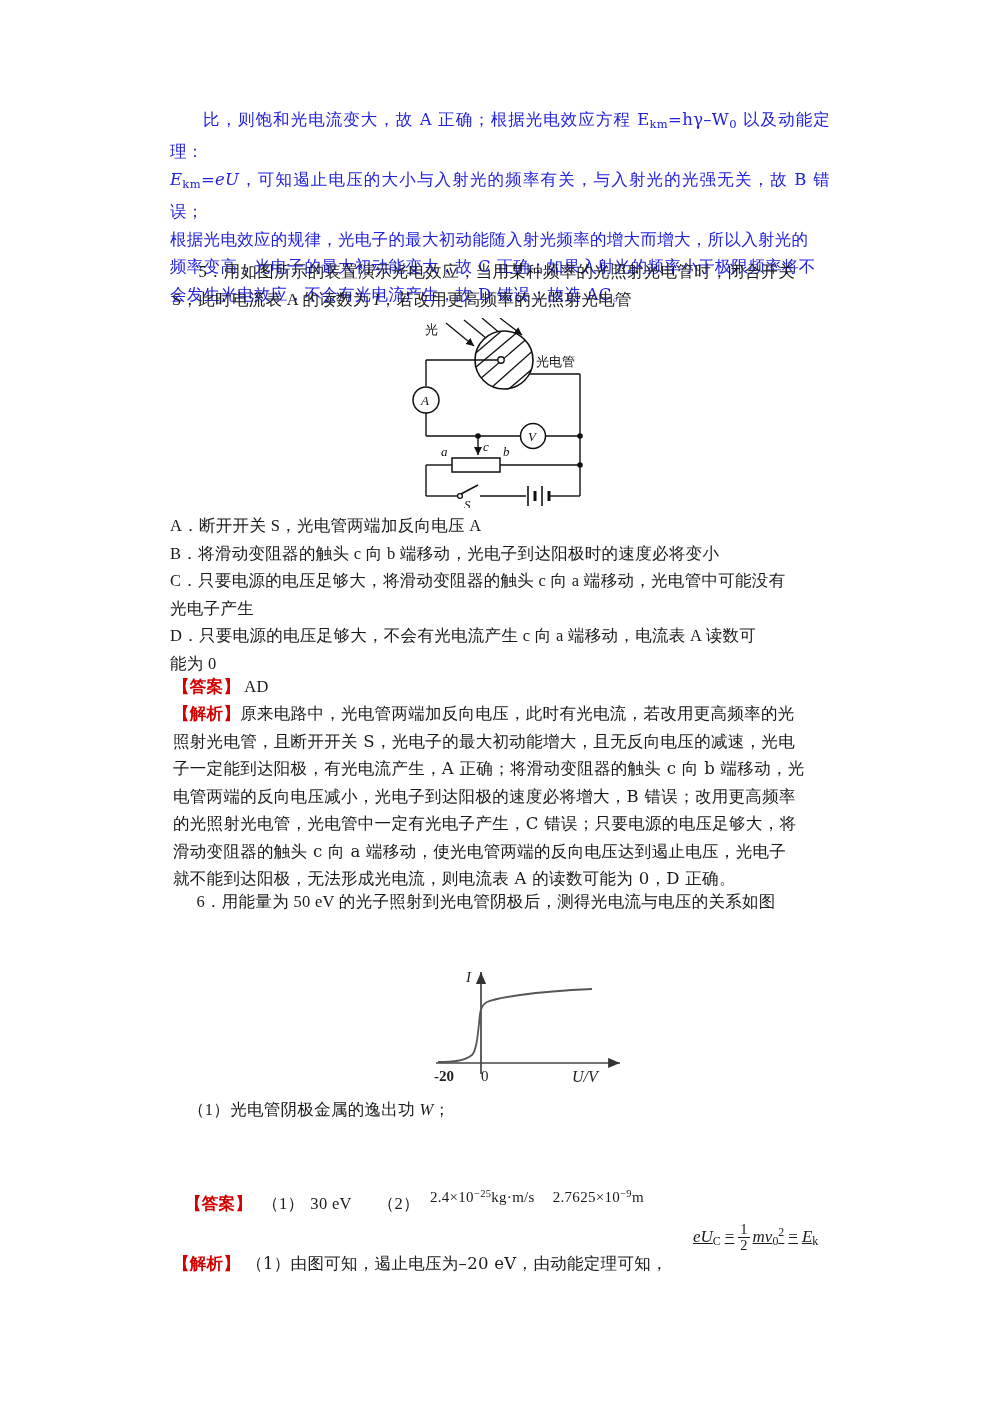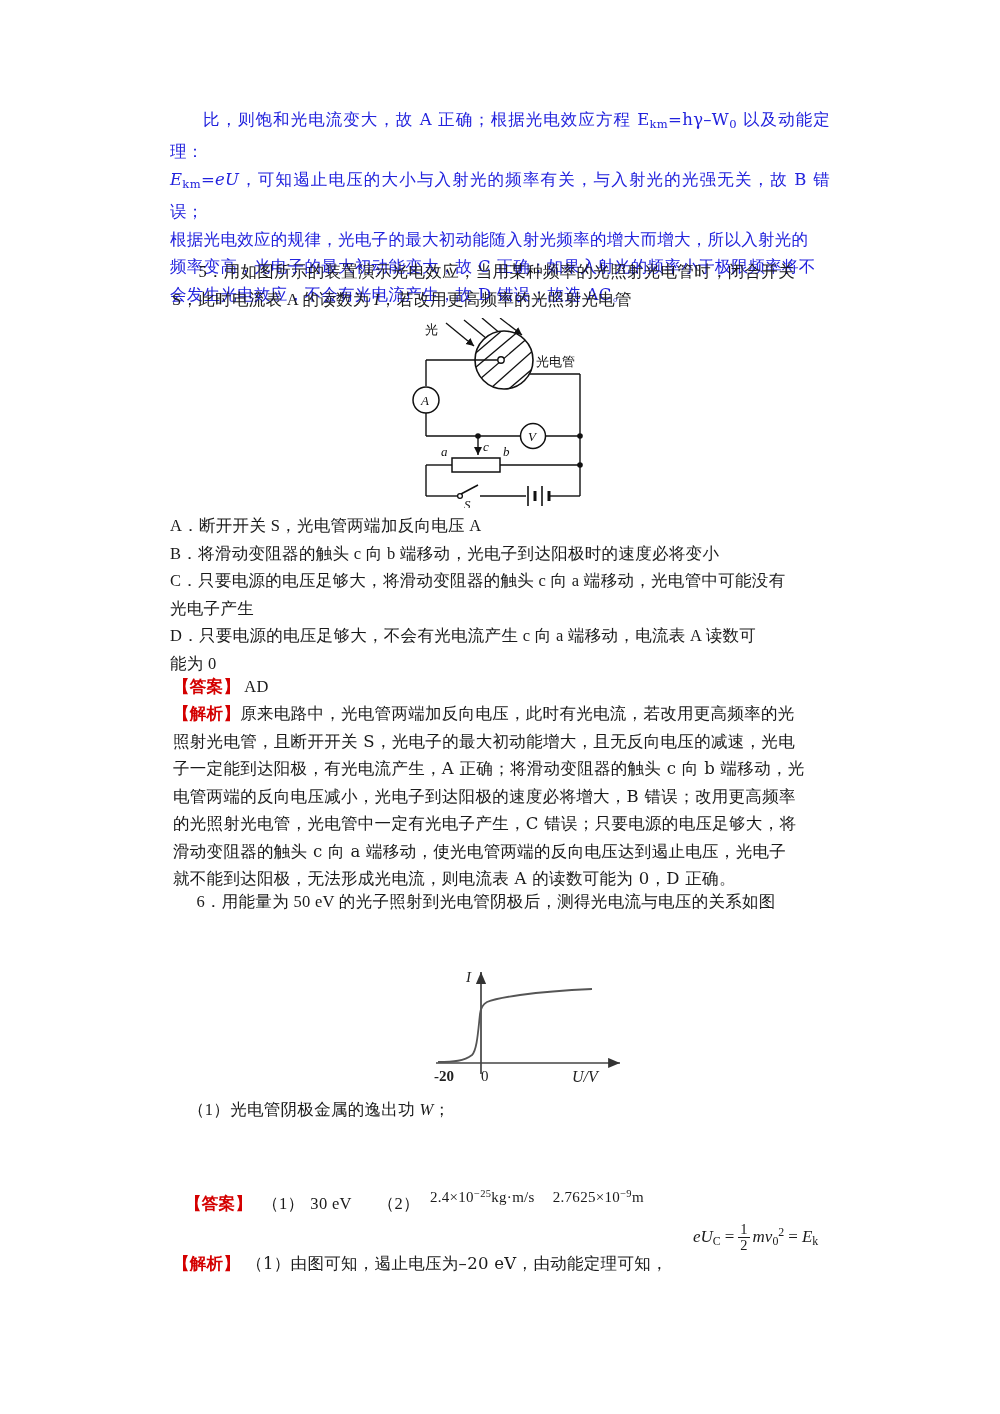--- a/index.html
+++ b/index.html
@@ -213,17 +213,17 @@
   </div>
 
   <div class="para song" style="left:185px; top:1160px; width:660px; line-height:22px;margin-top:30px;">
     <span class="tag">【答案】</span><span style="margin-left:10px;">（1）</span><span style="margin-left:6px;">30 eV</span><span style="margin-left:26px;">（2）</span><span style="margin-left:10px; font-size:15px; position:relative; top:-7px;"><span>2.4×10</span><sup>−25</sup><span>kg·m/s</span></span><span style="margin-left:18px; font-size:15px; position:relative; top:-7px;"><span>2.7625×10</span><sup>−9</sup><span>m</span></span>
   </div>
 
   <div class="para kai" style="left:173px; top:1250px; width:520px;">
     <span class="tag">【解析】</span><span style="margin-left:6px;">（1）</span><span>由图可知，遏止电压为–20 eV，由动能定理可知，</span>
   </div>
 
-  <div class="fml" style="left:693px; top:1222px;">
+  <div class="fml" style="left:693px; top:1222px;text-decoration:underline;">
     <i>eU</i><sub>C</sub><span style="margin:0 4px;">=</span><span class="frac"><span class="num">1</span><span class="den">2</span></span><i style="margin-left:3px;">mv</i><sub>0</sub><sup>2</sup><span style="margin:0 4px;">=</span><i>E</i><sub>k</sub>
   </div>
 
 </div>
 
 </body></html>

